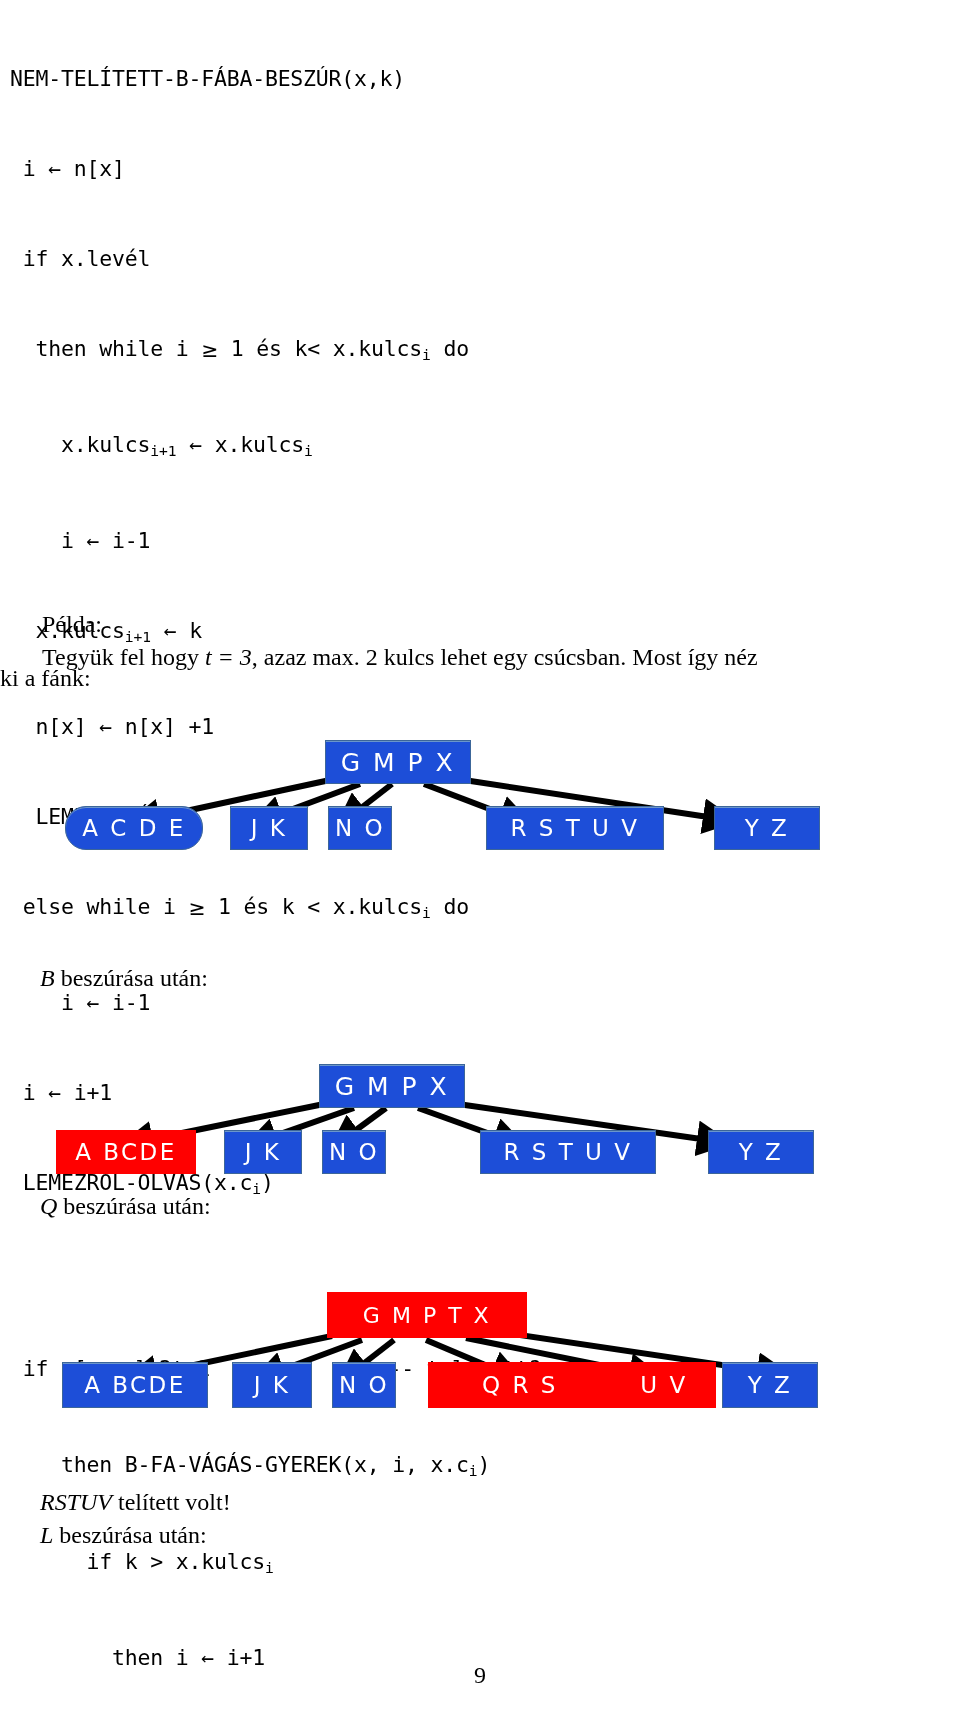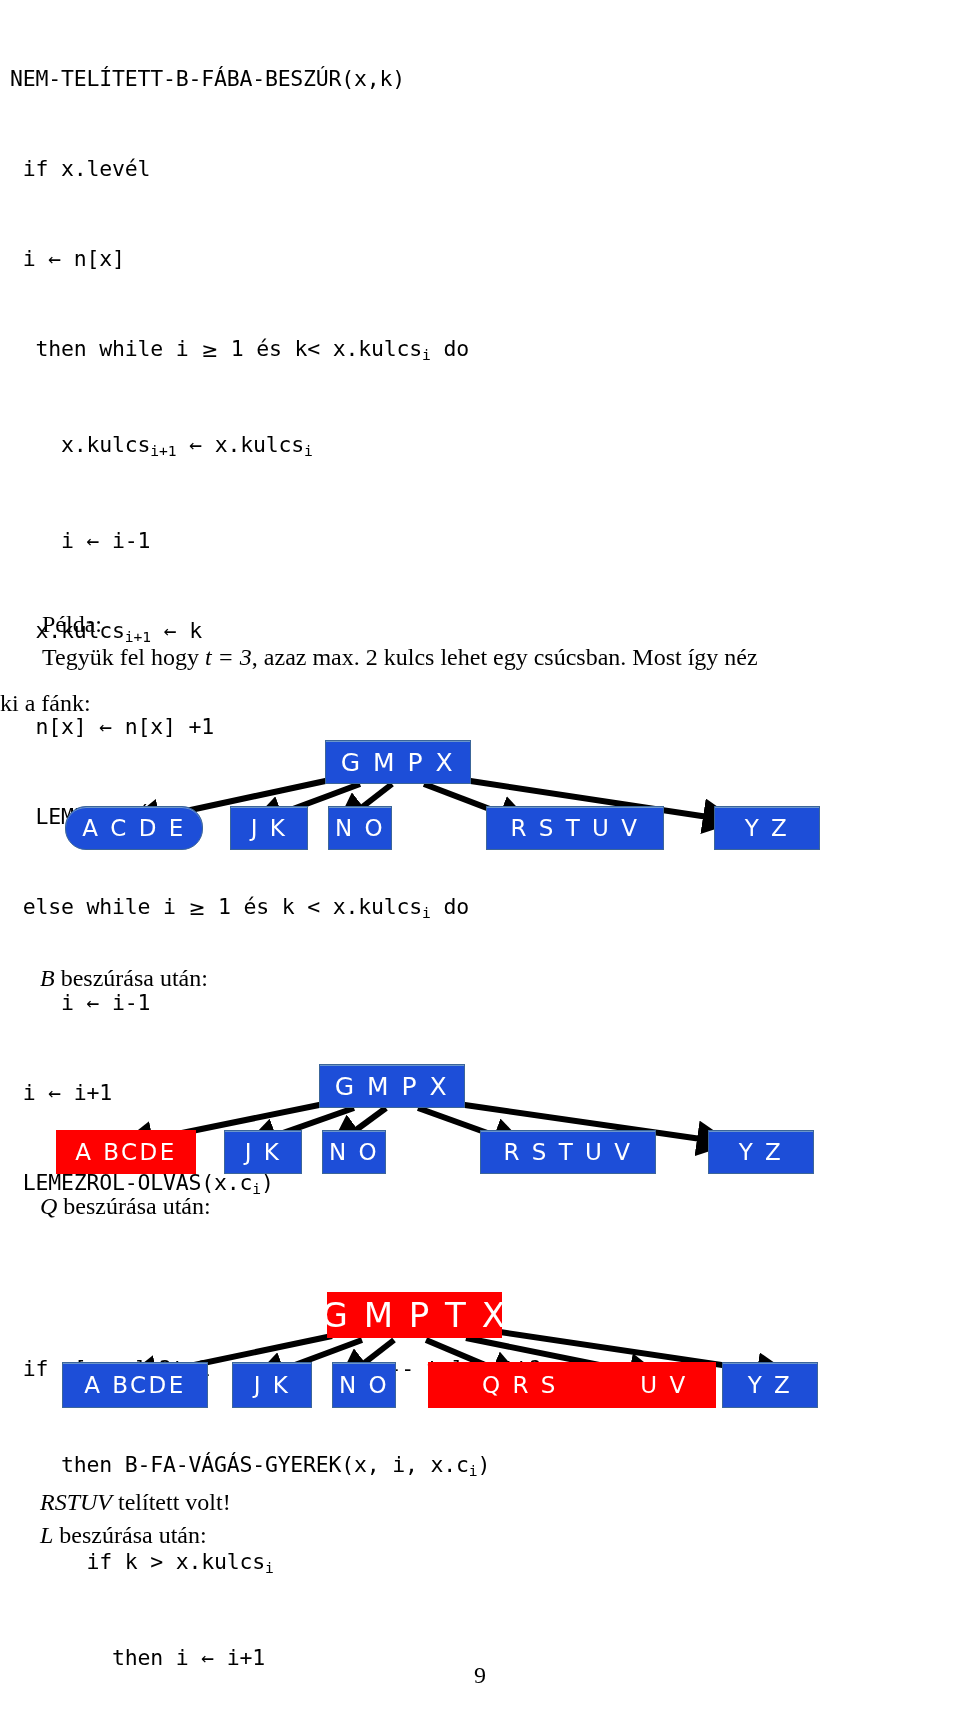--- a/index.html
+++ b/index.html
@@ -87,22 +87,22 @@
     width: 960px;
     text-align: center;
     font-size: 24px;
   }
 </style>
 </head>
 <body>
 
 <div class="code-block">
   <div class="code-line">NEM-TELÍTETT-B-FÁBA-BESZÚR(x,k)</div>
+  <div class="code-line"> i <span class="arr">←</span> n[x]</div>
   <div class="code-line"> if x.levél</div>
-  <div class="code-line"> i <span class="arr">←</span> n[x]</div>
   <div class="code-line">  then while i <span class="ge">≥</span> 1 és k&lt; x.kulcs<sub>i</sub> do</div>
   <div class="code-line">    x.kulcs<sub>i+1</sub> <span class="arr">←</span> x.kulcs<sub>i</sub></div>
   <div class="code-line">    i <span class="arr">←</span> i-1</div>
   <div class="code-line">  x.kulcs<sub>i+1</sub> <span class="arr">←</span> k</div>
   <div class="code-line">  n[x] <span class="arr">←</span> n[x] +1</div>
   <div class="code-line">  LEMEZRE-ÍR(x)</div>
   <div class="code-line"> else while i <span class="ge">≥</span> 1 és k &lt; x.kulcs<sub>i</sub> do</div>
   <div class="code-line">    i <span class="arr">←</span> i-1</div>
   <div class="code-line"> i <span class="arr">←</span> i+1</div>
   <div class="code-line"> LEMEZRŐL-OLVAS(x.c<sub>i</sub>)</div>
@@ -112,21 +112,21 @@
   <div class="code-line">      if k &gt; x.kulcs<sub>i</sub></div>
   <div class="code-line">        then i <span class="arr">←</span> i+1</div>
   
 </div>
 
 <div class="prose" style="left:42px; top:608px;">Példa:</div>
 
 <div class="prose" style="left:42px; top:641px; width:900px;">
   <span>Tegyük fel hogy </span><span class="mathvar">t = 3</span><span>, azaz max. 2 kulcs lehet egy csúcsban. Most így néz</span>
 </div>
-<div class="prose" style="left:0px; top:687px; width:900px;font-family:Liberation Serif, serif;">ki a fánk:</div>
+<div class="prose" style="left:0px; top:662px; width:900px;font-family:Liberation Serif, serif;">ki a fánk:</div>
 
 <div class="figure" style="top:736px; height:190px;">
   <svg class="edges" height="190" width="960">
     <defs>
       <marker id="ah1" markerWidth="6" markerHeight="6" refX="4.2" refY="3" orient="auto" markerUnits="strokeWidth">
         <path d="M0,0 L6,3 L0,6 z" fill="#000000"></path>
       </marker>
     </defs>
     <g stroke="#000000" stroke-width="6" fill="none" marker-end="url(#ah1)">
       <line x1="330" y1="44" x2="135" y2="86"></line>
@@ -189,21 +189,21 @@
     <g stroke="#000000" stroke-width="6" fill="none" marker-end="url(#ah3)">
       <line x1="332" y1="48" x2="132" y2="90"></line>
       <line x1="362" y1="52" x2="260" y2="90"></line>
       <line x1="394" y1="52" x2="345" y2="90"></line>
       <line x1="426" y1="52" x2="516" y2="90"></line>
       <line x1="466" y1="50" x2="654" y2="88"></line>
       <line x1="500" y1="44" x2="782" y2="86"></line>
     </g>
   </svg>
 
-  <div class="node red" style="left:327px; top:4px; width:175px; height:46px; font-size:34px;">G M P T X</div>
+  <div class="node red" style="left:327px; top:4px; width:200px; height:46px; font-size:22px;">G M P T X</div>
 
   <div class="node blue" style="left:62px; top:74px; width:146px; height:46px; font-size:23px;">A BCDE</div>
   <div class="node blue" style="left:232px; top:74px; width:80px; height:46px; font-size:23px;">J K</div>
   <div class="node blue" style="left:332px; top:74px; width:64px; height:46px; font-size:23px;">N O</div>
   <div class="node red" style="left:416px; top:74px; width:184px; height:46px; font-size:23px;margin-left:12px;">Q R S</div>
   <div class="node red" style="left:612px; top:74px; width:104px; height:46px; font-size:23px;">U V</div>
   <div class="node blue" style="left:722px; top:74px; width:96px; height:46px; font-size:23px;">Y Z</div>
 </div>
 
 <div class="prose" style="left:40px; top:1486px;">

